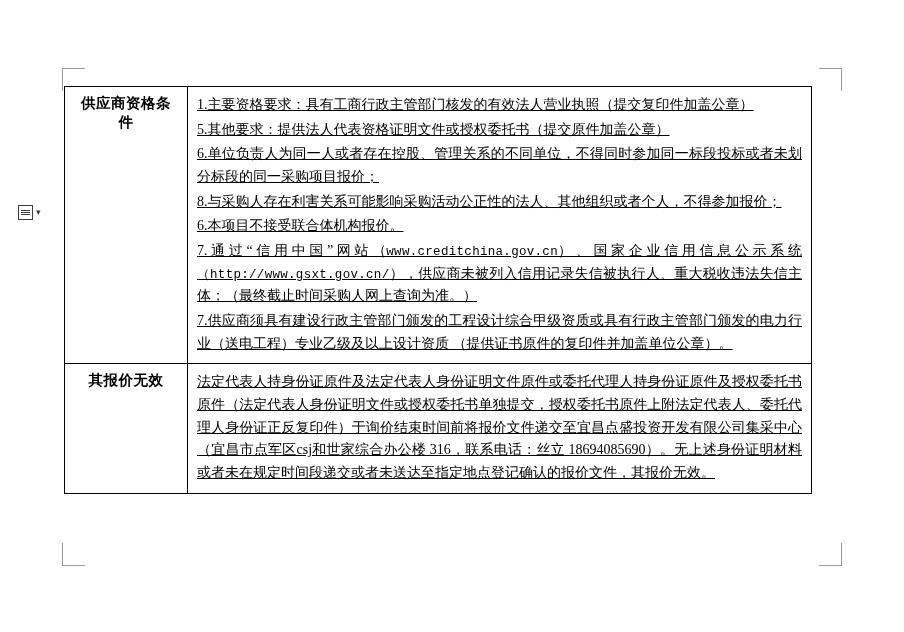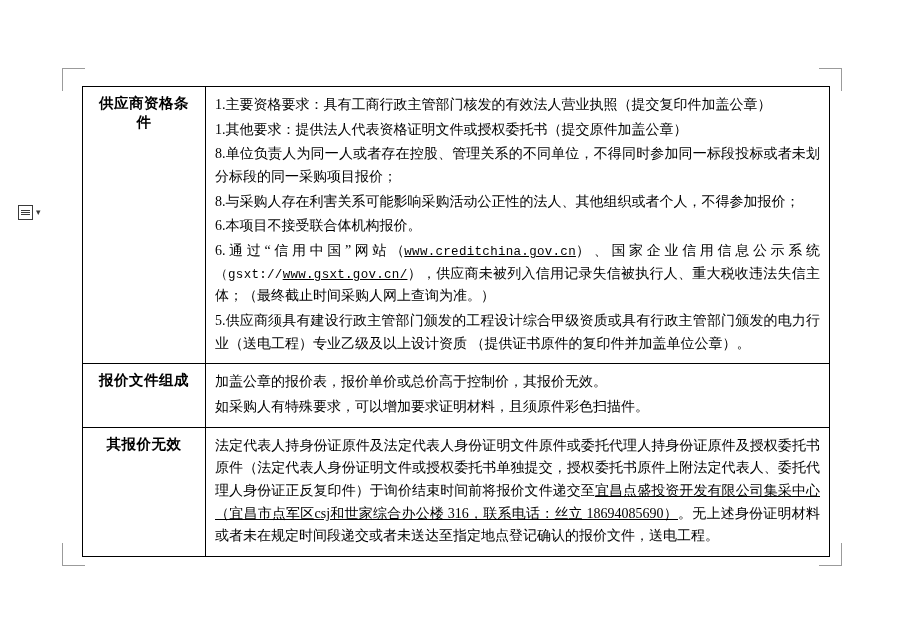--- a/index.html
+++ b/index.html
@@ -59,21 +59,21 @@
   }
   .gutter-widget .caret {
     font-size: 9px;
     line-height: 9px;
     color: #3a3a3a;
   }
 
   
   table.doc {
     position: absolute;
-    left: 82px;
+    left: 64px;
     top: 86px;
     width: 748px;
     border-collapse: collapse;
     table-layout: fixed;
   }
   table.doc td {
     border: 1px solid #000000;
     vertical-align: top;
     padding: 7px 9px 8px 9px;
   }
@@ -88,20 +88,21 @@
     padding-right: 4px;
   }
   td.body {
     font-size: 14px;
     line-height: 1.62;
   }
   td.body p {
     margin: 0 0 2px 0;
     text-align: justify;
     text-justify: inter-ideograph;
+    text-decoration: underline;
   }
   td.body p:last-child { margin-bottom: 0; }
 
   .u {
     text-decoration: underline;
     margin-top: 8px;
   }
   .mono {
     font-family: "Liberation Mono", monospace;
     font-size: 12.5px;
@@ -124,35 +125,28 @@
   </div>
   <span class="caret">▾</span>
 </div>
 
 <table class="doc">
   <tbody>
     <tr>
       <td class="label">供应商资格条件</td>
       <td class="body">
         <p>1.主要资格要求：具有工商行政主管部门核发的有效法人营业执照（提交复印件加盖公章）</p>
-        <p>1.其他要求：提供法人代表资格证明文件或授权委托书（提交原件加盖公章）</p>
-        <p>8.单位负责人为同一人或者存在控股、管理关系的不同单位，不得同时参加同一标段投标或者未划分标段的同一采购项目报价；</p>
+        <p>5.其他要求：提供法人代表资格证明文件或授权委托书（提交原件加盖公章）</p>
+        <p>6.单位负责人为同一人或者存在控股、管理关系的不同单位，不得同时参加同一标段投标或者未划分标段的同一采购项目报价；</p>
         <p>8.与采购人存在利害关系可能影响采购活动公正性的法人、其他组织或者个人，不得参加报价；</p>
         <p>6.本项目不接受联合体机构报价。</p>
-        <p><span>6. 通 过 “ 信 用 中 国 ” 网 站 （</span><span class="u mono">www.creditchina.gov.cn</span><span>） 、 国 家 企 业 信 用 信 息 公 示 系 统</span><span class="mono">（gsxt://</span><span class="u mono">www.gsxt.gov.cn/</span><span>），供应商未被列入信用记录失信被执行人、重大税收违法失信主体；（最终截止时间采购人网上查询为准。）</span></p>
-        <p>5.供应商须具有建设行政主管部门颁发的工程设计综合甲级资质或具有行政主管部门颁发的电力行业（送电工程）专业乙级及以上设计资质 （提供证书原件的复印件并加盖单位公章）。</p>
-      </td>
-    </tr>
-    <tr>
-      <td class="label">报价文件组成</td>
-      <td class="body">
-        <p>加盖公章的报价表，报价单价或总价高于控制价，其报价无效。</p>
-        <p>如采购人有特殊要求，可以增加要求证明材料，且须原件彩色扫描件。</p>
+        <p><span>7. 通 过 “ 信 用 中 国 ” 网 站 （</span><span class="u mono">www.creditchina.gov.cn</span><span>） 、 国 家 企 业 信 用 信 息 公 示 系 统</span><span class="mono">（http://</span><span class="u mono">www.gsxt.gov.cn/</span><span>），供应商未被列入信用记录失信被执行人、重大税收违法失信主体；（最终截止时间采购人网上查询为准。）</span></p>
+        <p>7.供应商须具有建设行政主管部门颁发的工程设计综合甲级资质或具有行政主管部门颁发的电力行业（送电工程）专业乙级及以上设计资质 （提供证书原件的复印件并加盖单位公章）。</p>
       </td>
     </tr>
     <tr>
       <td class="label">其报价无效</td>
       <td class="body">
-        <p><span>法定代表人持身份证原件及法定代表人身份证明文件原件或委托代理人持身份证原件及授权委托书原件（法定代表人身份证明文件或授权委托书单独提交，授权委托书原件上附法定代表人、委托代理人身份证正反复印件）于询价结束时间前将报价文件递交至</span><span class="u">宜昌点盛投资开发有限公司集采中心（宜昌市点军区csj和世家综合办公楼 316，联系电话：丝立 18694085690）</span><span>。无上述身份证明材料或者未在规定时间段递交或者未送达至指定地点登记确认的报价文件，送电工程。</span></p>
+        <p><span>法定代表人持身份证原件及法定代表人身份证明文件原件或委托代理人持身份证原件及授权委托书原件（法定代表人身份证明文件或授权委托书单独提交，授权委托书原件上附法定代表人、委托代理人身份证正反复印件）于询价结束时间前将报价文件递交至</span><span class="u">宜昌点盛投资开发有限公司集采中心（宜昌市点军区csj和世家综合办公楼 316，联系电话：丝立 18694085690）</span><span>。无上述身份证明材料或者未在规定时间段递交或者未送达至指定地点登记确认的报价文件，其报价无效。</span></p>
       </td>
     </tr>
   </tbody>
 </table>
 
 </body></html>

